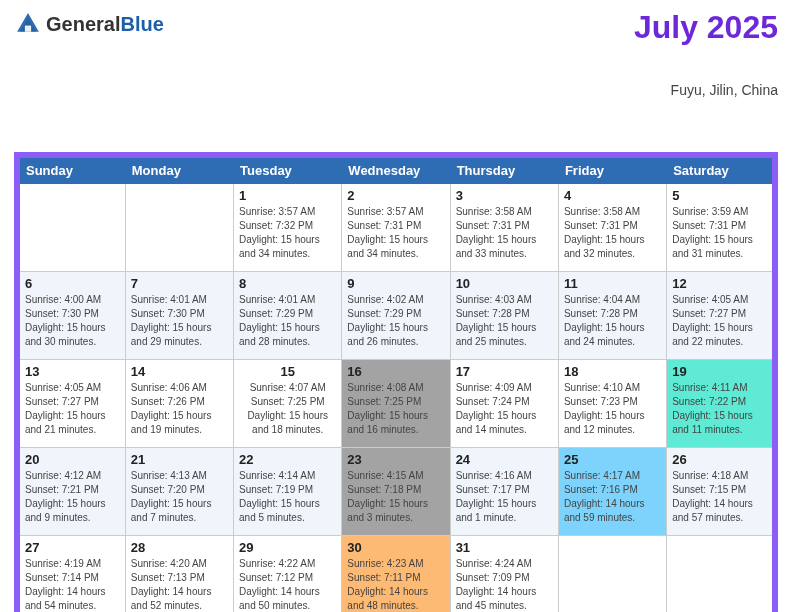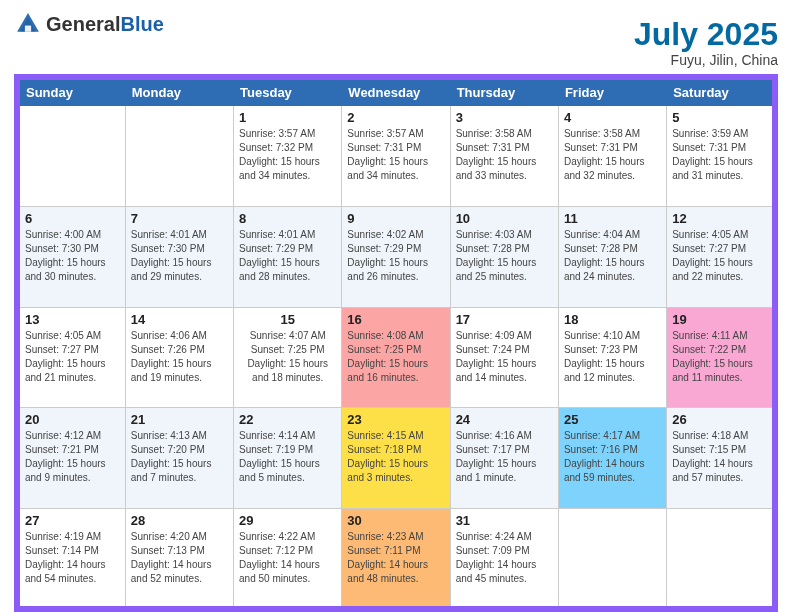--- a/index.html
+++ b/index.html
@@ -9,20 +9,21 @@
       width: 792px;
       height: 612px;
       overflow: hidden;
     }
     .page {
       width: 792px;
       height: 612px;
       display: flex;
       flex-direction: column;
       padding: 10px 14px 0 14px;
+      gap: 48px;
     }
     .header {
       display: flex;
       justify-content: space-between;
       align-items: flex-start;
       margin-bottom: 6px;
     }
     .logo {
       display: flex;
       align-items: center;
@@ -31,27 +32,27 @@
     .logo-icon {
       width: 28px;
       height: 28px;
     }
     .title-area {
       text-align: right;
     }
     .month-title {
       font-size: 32px;
       font-weight: bold;
-      color: #0369a1;
+      color: #6d28d9;
       line-height: 1.1;
-      margin-top: 7px;
     }
     .location {
       font-size: 14px;
       color: #444;
+      margin-top: 37px;
     }
     .calendar {
       flex: 1;
       border: 6px solid #8b5cf6;
       border-collapse: collapse;
       width: 100%;
       table-layout: fixed;
     }
     .calendar th {
       background: #2e6db4;
@@ -249,21 +250,21 @@
             </div>
           </td>
           <td style="background: rgb(255, 255, 255); text-align: center;">
             <span class="day-number">15</span>
             <div class="day-info">
               <div>Sunrise: 4:07 AM</div>
               <div>Sunset: 7:25 PM</div>
               <div>Daylight: 15 hours and 18 minutes.</div>
             </div>
           </td>
-          <td style="background: #fca5a5;">
+          <td style="background: #a3a3a3;">
             <span class="day-number">16</span>
             <div class="day-info">
               <div>Sunrise: 4:08 AM</div>
               <div>Sunset: 7:25 PM</div>
               <div>Daylight: 15 hours and 16 minutes.</div>
             </div>
           </td>
           <td style="background: rgb(255, 255, 255);">
             <span class="day-number">17</span>
             <div class="day-info">
@@ -273,21 +274,21 @@
             </div>
           </td>
           <td style="background: rgb(255, 255, 255);">
             <span class="day-number">18</span>
             <div class="day-info">
               <div>Sunrise: 4:10 AM</div>
               <div>Sunset: 7:23 PM</div>
               <div>Daylight: 15 hours and 12 minutes.</div>
             </div>
           </td>
-          <td style="background: #f9a8d4;">
+          <td style="background: #5eead4;">
             <span class="day-number">19</span>
             <div class="day-info">
               <div>Sunrise: 4:11 AM</div>
               <div>Sunset: 7:22 PM</div>
               <div>Daylight: 15 hours and 11 minutes.</div>
             </div>
           </td>
         </tr>
         <tr>
           <td style="background: rgb(240, 245, 251);">
@@ -307,21 +308,21 @@
             </div>
           </td>
           <td style="background: rgb(240, 245, 251);">
             <span class="day-number">22</span>
             <div class="day-info">
               <div>Sunrise: 4:14 AM</div>
               <div>Sunset: 7:19 PM</div>
               <div>Daylight: 15 hours and 5 minutes.</div>
             </div>
           </td>
-          <td style="background: #fde047;">
+          <td style="background: #a3a3a3;">
             <span class="day-number">23</span>
             <div class="day-info">
               <div>Sunrise: 4:15 AM</div>
               <div>Sunset: 7:18 PM</div>
               <div>Daylight: 15 hours and 3 minutes.</div>
             </div>
           </td>
           <td style="background: rgb(240, 245, 251);">
             <span class="day-number">24</span>
             <div class="day-info">

